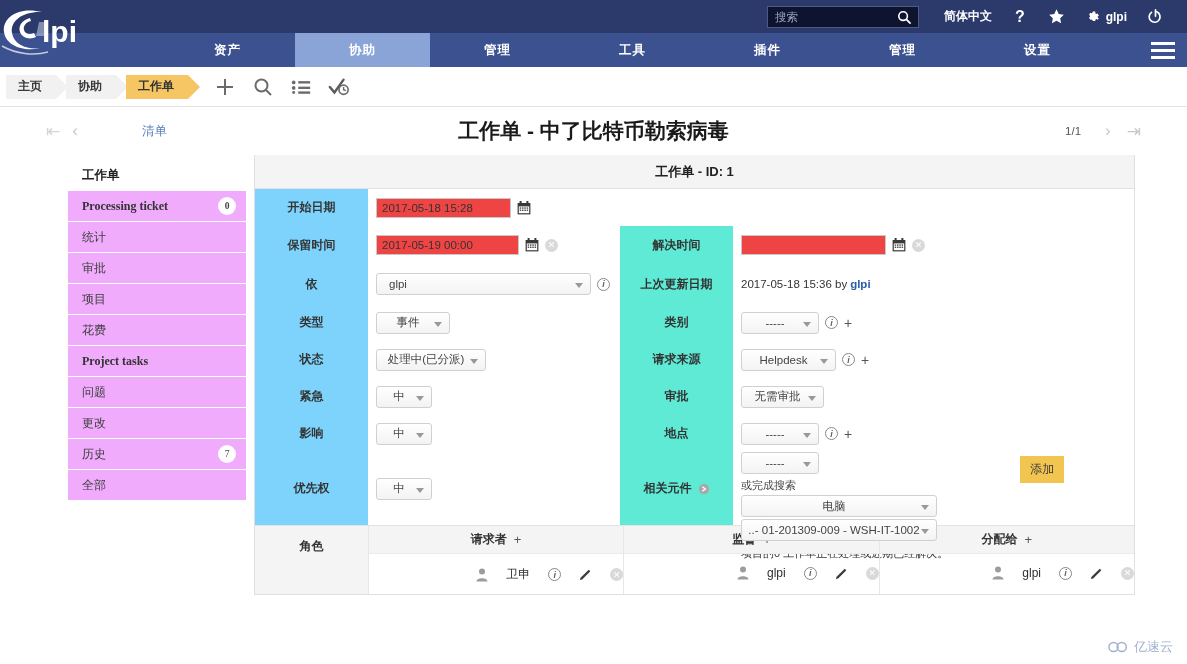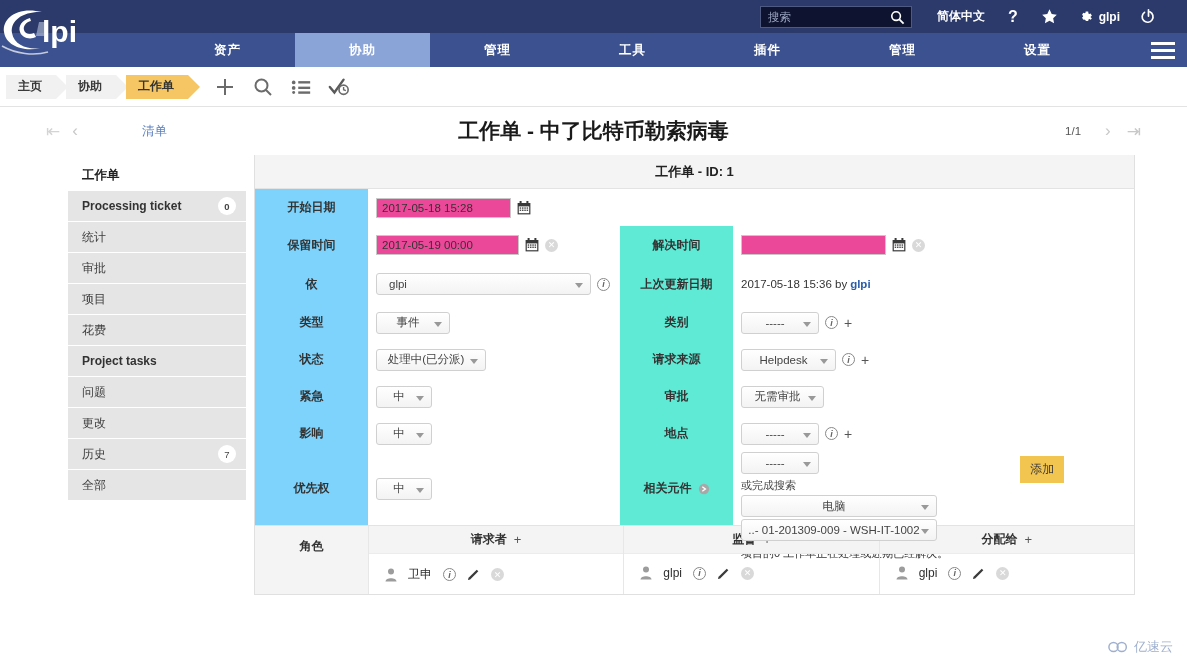--- a/index.html
+++ b/index.html
@@ -28,21 +28,21 @@
     z-index: 30;
     pointer-events: auto;
   }
   .logo-svg { display: block; }
 
   .topbar-right {
     margin-left: auto;
     display: flex;
     align-items: center;
     gap: 0px;
-    padding-right: 19px;
+    padding-right: 12px;
     height: 33px;
   }
   .search-box {
     position: relative;
     width: 152px; height: 22px;
     background: #0e1430;
     border: 1px solid #4e5a82;
     display: flex; align-items: center;
     margin-right: 14px;
   }
@@ -167,27 +167,28 @@
     width: 178px;
     flex: 0 0 178px;
     padding-top: 6px;
   }
   .side-head {
     font-size: 12.5px; font-weight: bold; color: #222;
     padding: 6px 0 7px 14px;
   }
   .side-item {
     height: 31px;
-    background: #e5e5e5;
+    background: #f0abfc;
     border-bottom: 1px solid #ffffff;
     display: flex; align-items: center;
     padding: 0 10px 0 14px;
     font-size: 12px;
     color: #3c3c3c;
     cursor: pointer;
+    font-family: Liberation Serif, serif;
   }
   .side-item.bold { font-weight: bold; color: #333; }
   .side-badge {
     margin-left: auto;
     width: 18px; height: 18px;
     border-radius: 50%;
     background: #fff;
     color: #444;
     font-size: 9.5px;
     display: flex; align-items: center; justify-content: center;
@@ -226,21 +227,21 @@
 
   
   .h37 { height: 37px; }
   .h38 { height: 38px; }
   .h40 { height: 40px; }
   .h73 { height: 73px; }
 
   input.txt {
     height: 20px;
     border: 1px solid #c8c8c8;
-    background: #ec4899;
+    background: #ef4444;
     font-size: 11.5px;
     font-family: "Liberation Sans", sans-serif;
     color: #333;
     padding: 0 5px;
     outline: none;
   }
   .w135 { width: 135px; }
   .w143 { width: 143px; }
 
   .sel {
@@ -319,21 +320,21 @@
   .role-col { flex: 1; border-left: 1px solid #e7e7e7; }
   .role-head {
     background: #f4f4f4;
     height: 28px;
     display: flex; align-items: center; justify-content: center;
     gap: 7px;
     font-size: 12px; font-weight: bold; color: #333;
     border-bottom: 1px solid #ececec;
   }
   .role-head .plus { font-size: 13px; font-weight: normal; }
-  .role-body { padding: 12px 0 0 16px; display: flex; align-items: center; gap: 11px; }
+  .role-body { padding: 12px 0 0 16px; display: flex; align-items: center; gap: 18px; justify-content: flex-end; }
   .person-ico { width: 12px; height: 14px; flex: none; }
   .pname { font-size: 12px; color: #2e2e2e; }
   .pencil { width: 13px; height: 13px; cursor: pointer; flex: none; }
 
   
   .watermark {
     position: absolute;
     right: 14px; bottom: 8px;
     display: flex; align-items: center; gap: 4px;
     color: #8fa3c6; font-size: 13px;

